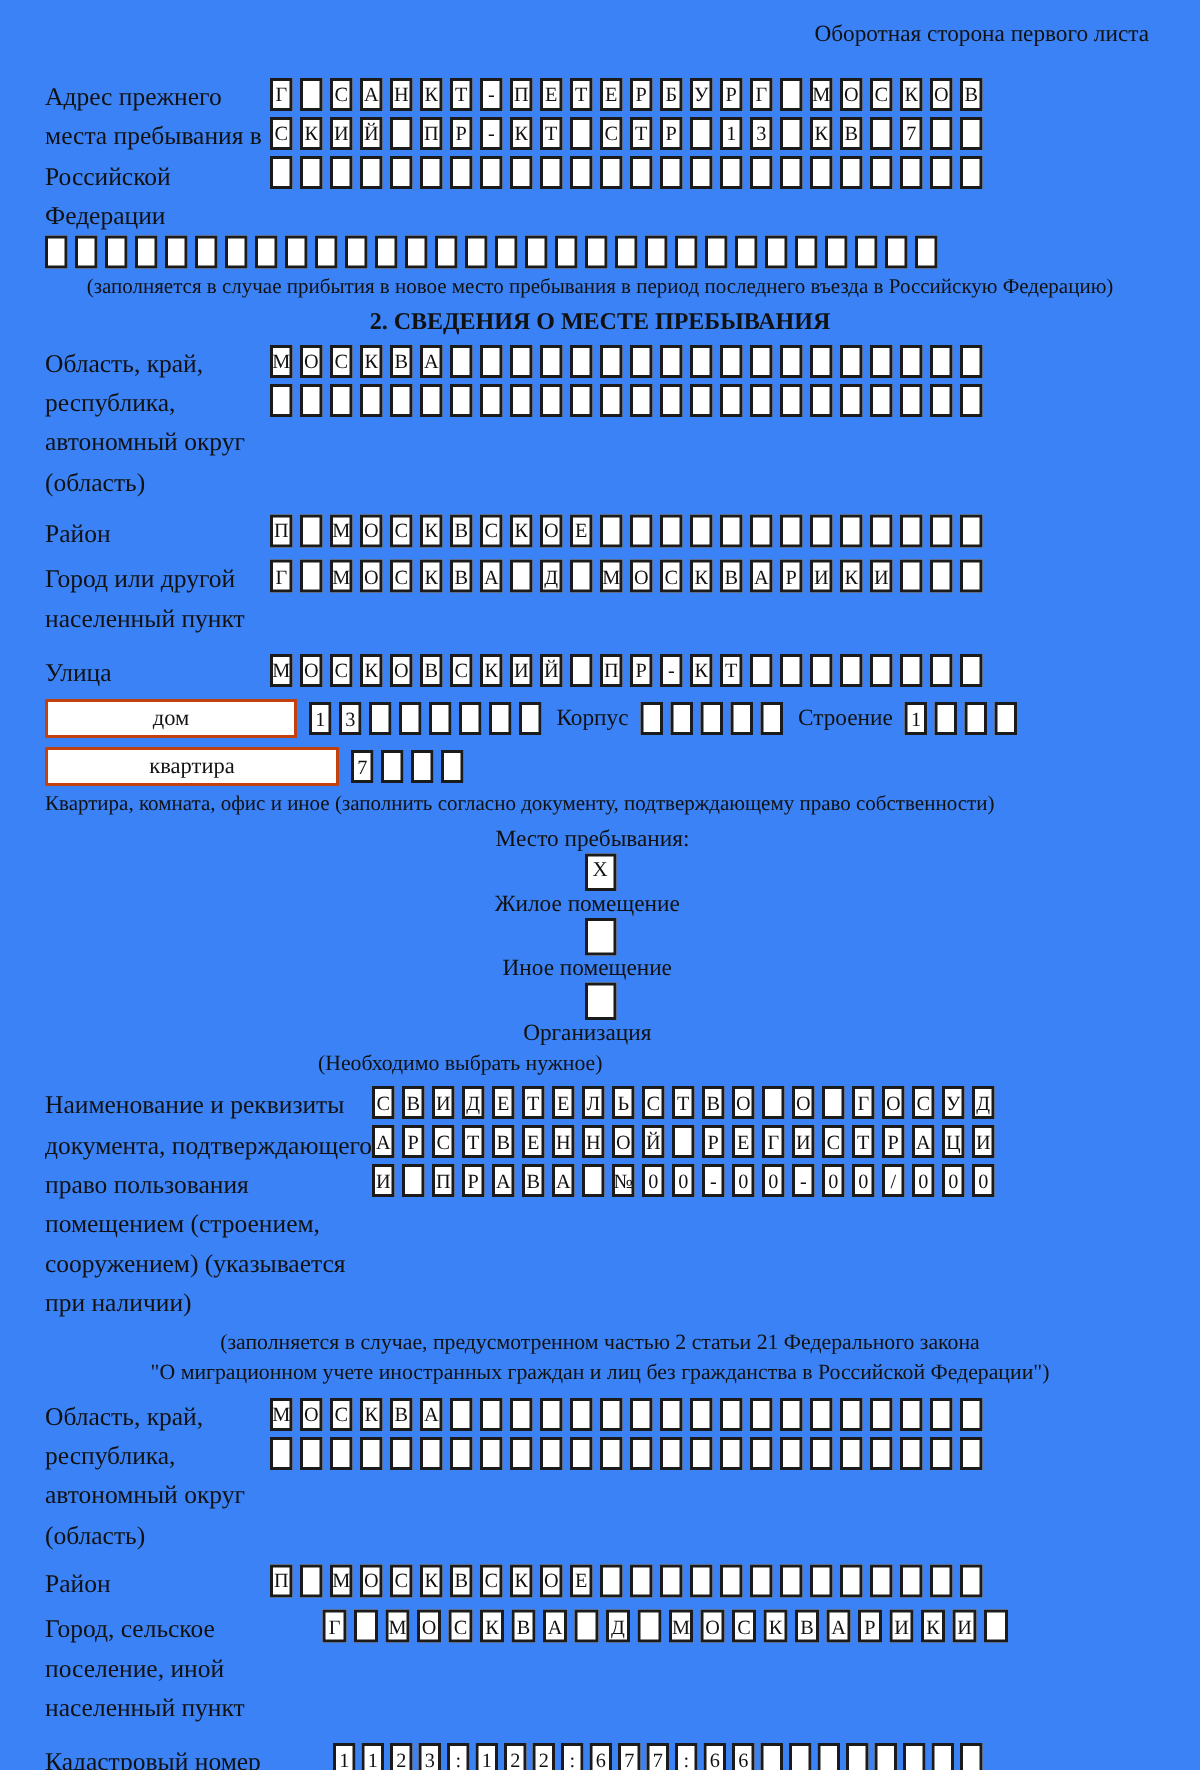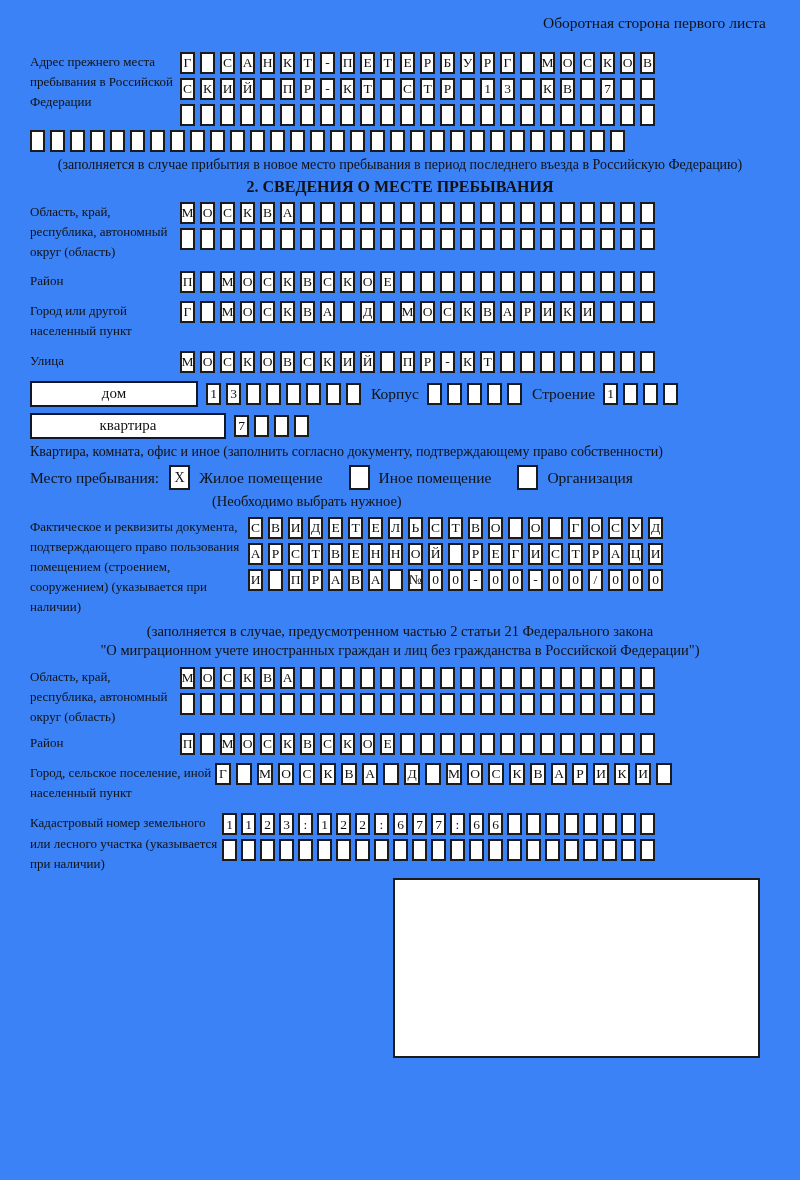--- a/index.html
+++ b/index.html
@@ -5,21 +5,21 @@
   * { box-sizing: border-box; margin: 0; padding: 0; }
   html,body { background:#e9e9e9; }
   .page {
     width: 800px; height: 1180px; margin: 0 auto; background: #3b82f6;
     font-family: "Liberation Serif", "DejaVu Serif", serif; color: #111;
     padding: 14px 30px 0 30px; overflow: hidden; position: relative;
   }
   .header-note { text-align: right; font-size: 15.5px; padding-right: 4px; }
 
   .row { display: flex; align-items: flex-start; }
-  .label { flex: none; font-size: 13px; line-height: 1.55; }
+  .label { flex: none; font-size: 17px; line-height: 1.55; }
   .w150 { width: 150px; }
   .w185 { width: 185px; }
   .w190 { width: 192px; }
   .w215 { width: 218px; }
 
   .cellrow { display: flex; gap: 5px; margin-bottom: 4px; }
   .cell {
     flex: none; width: 15px; height: 22px; border: 2px solid #1b1b1b;
     display: inline-flex; align-items: center; justify-content: center;
     font-size: 13.5px; line-height: 1; background: #fff;
@@ -31,29 +31,29 @@
   .caption { font-size: 14px; line-height: 1.3; }
   .center { text-align: center; }
 
   .section-title { text-align: center; font-weight: bold; font-size: 16px; margin-top: 4px; }
 
   .grp { margin-top: 4px; }
   .mt6 { margin-top: 6px; } .mt8 { margin-top: 8px; } .mt10 { margin-top: 10px; }
   .mt4 { margin-top: 4px; }
 
   .boxlabel {
-    flex: none; height: 26px; border: 2px solid #0f172a; background:#fff;
+    flex: none; height: 26px; border: 2px solid #c2410c; background:#fff;
     display: inline-flex; align-items: center; justify-content: center;
     font-size: 15px;
   }
   .house-box { width: 168px; margin-right: 8px; }
   .apt-box { width: 196px; margin-right: 8px; }
   .inline-lbl { font-size: 15.5px; margin: 3px 8px 0 10px; }
 
-  .stay-row { display: flex; align-items: center; margin-top: 4px; }
+  .stay-row { display: flex; align-items: center; margin-top: 4px; flex-direction: column; }
   .stay-label { font-size: 15.5px; margin-right: 10px; }
   .checkbox {
     flex: none; width: 21px; height: 25px; border: 2px solid #1b1b1b; background:#fff;
     display: inline-flex; align-items: center; justify-content: center;
     font-size: 14px;
   }
   .opt-label { font-size: 15.5px; margin: 0 26px 0 9px; text-align: right; }
   .choose-note { margin-left: 182px; margin-top: 2px; font-size: 14.5px; }
 
   .subhead { text-align: center; font-weight: bold; font-size: 15.5px; margin-top: 8px; }
@@ -385,21 +385,21 @@
     <span class="checkbox">X</span>
     <span class="opt-label">Жилое помещение</span>
     <span class="checkbox"></span>
     <span class="opt-label">Иное помещение</span>
     <span class="checkbox"></span>
     <span class="opt-label">Организация</span>
   </div>
   <div class="caption choose-note">(Необходимо выбрать нужное)</div>
 
   <div class="row mt6">
-    <div class="label w215">Фактическое и реквизиты документа, подтверждающего право пользования помещением (строением, сооружением) (указывается при наличии)</div>
+    <div class="label w215">Наименование и реквизиты документа, подтверждающего право пользования помещением (строением, сооружением) (указывается при наличии)</div>
     <div>
       <div class="cellrow">
           <span class="cell">С</span>
           <span class="cell">В</span>
           <span class="cell">И</span>
           <span class="cell">Д</span>
           <span class="cell">Е</span>
           <span class="cell">Т</span>
           <span class="cell">Е</span>
           <span class="cell">Л</span>

